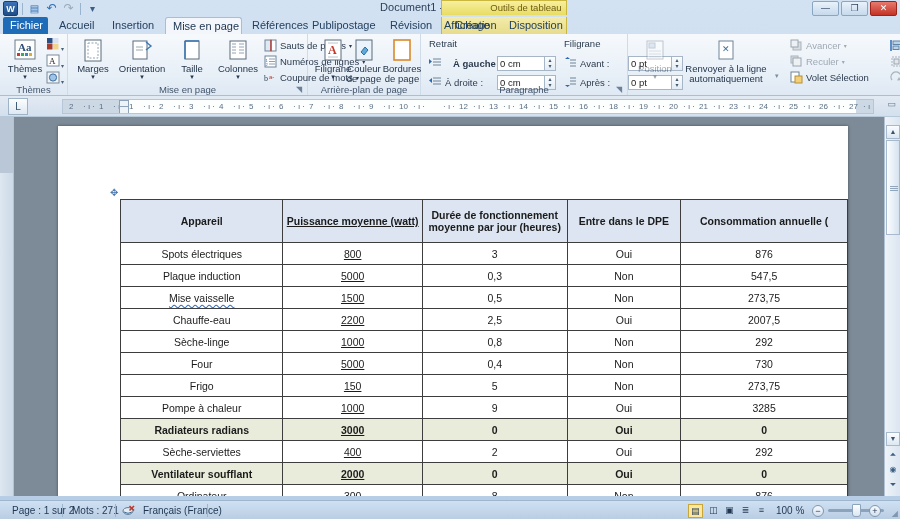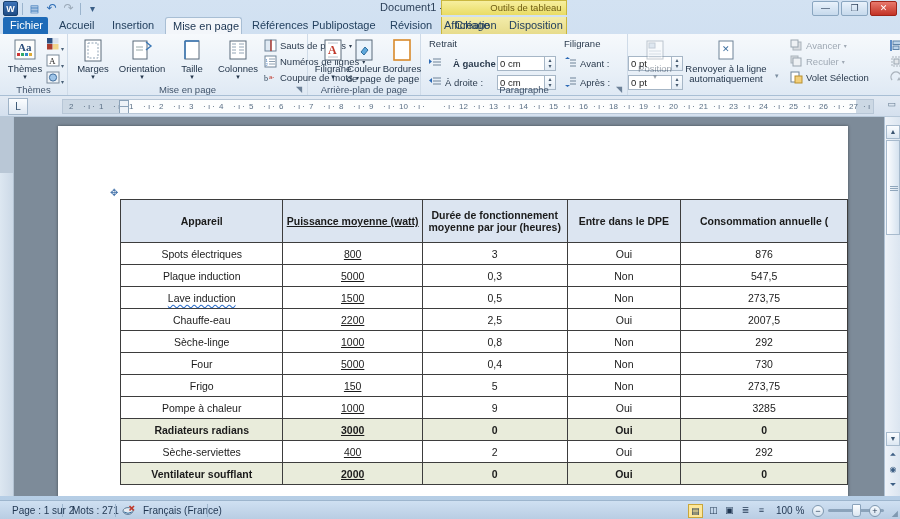--- a/index.html
+++ b/index.html
@@ -610,21 +610,21 @@
                 <td class="c4">876</td>
               </tr>
               <tr>
                 <td class="c0">Plaque induction</td>
                 <td class="c1">5000</td>
                 <td class="c2">0,3</td>
                 <td class="c3">Non</td>
                 <td class="c4">547,5</td>
               </tr>
               <tr>
-                <td class="c0"><span class="grammar">Lave induction</span></td>
+                <td class="c0"><span class="grammar">Mise vaisselle</span></td>
                 <td class="c1">1500</td>
                 <td class="c2">0,5</td>
                 <td class="c3">Non</td>
                 <td class="c4">273,75</td>
               </tr>
               <tr>
                 <td class="c0">Chauffe-eau</td>
                 <td class="c1">2200</td>
                 <td class="c2">2,5</td>
                 <td class="c3">Oui</td>
@@ -671,20 +671,27 @@
                 <td class="c2">2</td>
                 <td class="c3">Oui</td>
                 <td class="c4">292</td>
               </tr>
               <tr class="alt">
                 <td class="c0">Ventilateur soufflant</td>
                 <td class="c1">2000</td>
                 <td class="c2">0</td>
                 <td class="c3">Oui</td>
                 <td class="c4">0</td>
+              </tr>
+              <tr>
+                <td class="c0">Ordinateur</td>
+                <td class="c1">300</td>
+                <td class="c2">8</td>
+                <td class="c3">Non</td>
+                <td class="c4">876</td>
               </tr>
             </tbody>
         </table>
       </div>
     </div>
   </div>
 
   <div class="splitter"></div>
   <div class="vscroll">
     <div class="sbtn" style="top:8px;">▲</div>

